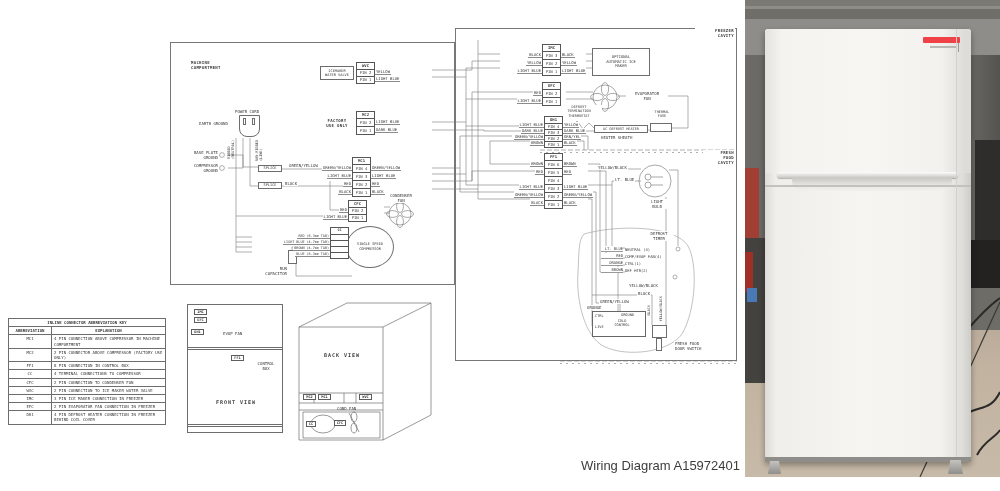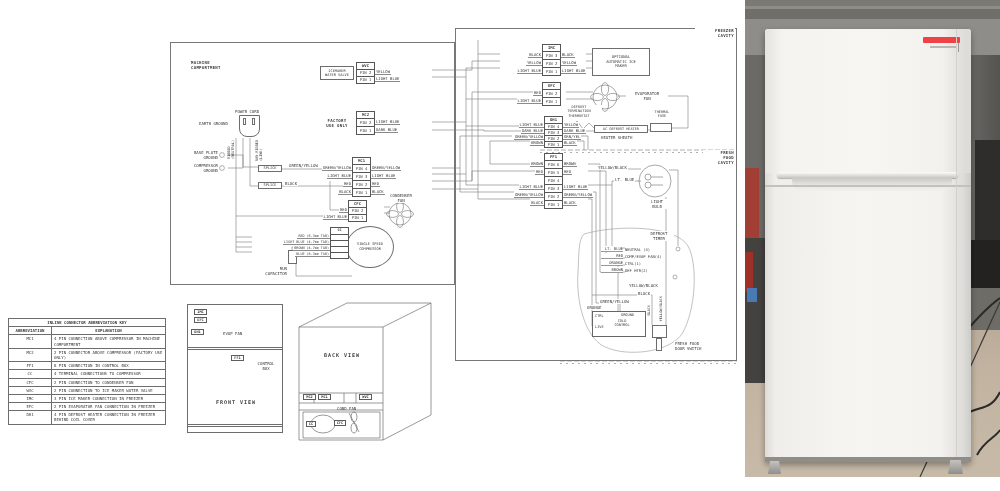--- a/index.html
+++ b/index.html
@@ -505,20 +505,21 @@
   <div style="position:absolute;left:187px;top:424px;width:96px;height:3px;border-top:0.6px solid #6d6d6d;border-bottom:0.6px solid #6d6d6d;z-index:2;box-sizing:border-box;"></div>
 
   <div class="lbl bold ctr" style="left:312px;top:352px;width:58px;font-size:5px;letter-spacing:1px;background:transparent;">BACK VIEW</div>
   <div class="tag" style="left:303px;top:394px;width:13px;height:6px;">MC2</div>
   <div class="tag" style="left:318px;top:394px;width:13px;height:6px;">MC1</div>
   <div class="tag" style="left:359px;top:394px;width:13px;height:6px;">WVC</div>
   <div class="lbl" style="left:336px;top:406px;background:transparent;">COND FAN</div>
   <div class="tag" style="left:306px;top:421px;width:10px;height:6px;">CC</div>
   <div class="tag" style="left:334px;top:420px;width:12px;height:6px;">CFC</div>
 
+  <div class="caption">Wiring Diagram A15972401</div>
 
   <div class="photo">
     <div class="ph" style="left:0;top:0;width:255px;height:6px;background:#7a7974;"></div>
     <div class="ph" style="left:0;top:9px;width:255px;height:10px;background:#6f6e69;"></div>
     <div class="ph" style="left:0;top:19px;width:255px;height:216px;background:linear-gradient(180deg,#908f8b,#86858１ 60%,#93897c 100%);"></div>
     <div class="ph" style="left:0;top:235px;width:255px;height:242px;background:linear-gradient(180deg,#a89a8a,#c2b3a1 55%,#c8baa8);"></div>
     <div class="ph" style="left:220px;top:55px;width:35px;height:185px;background:linear-gradient(90deg,#6b6a66,#55534f);"></div>
     <div class="ph" style="left:230px;top:140px;width:25px;height:100px;background:#2e2d2b;"></div>
     <div class="ph" style="left:0;top:55px;width:22px;height:185px;background:#6b6a66;"></div>
     <div class="ph" style="left:0;top:168px;width:14px;height:70px;background:#a23f35;"></div>

